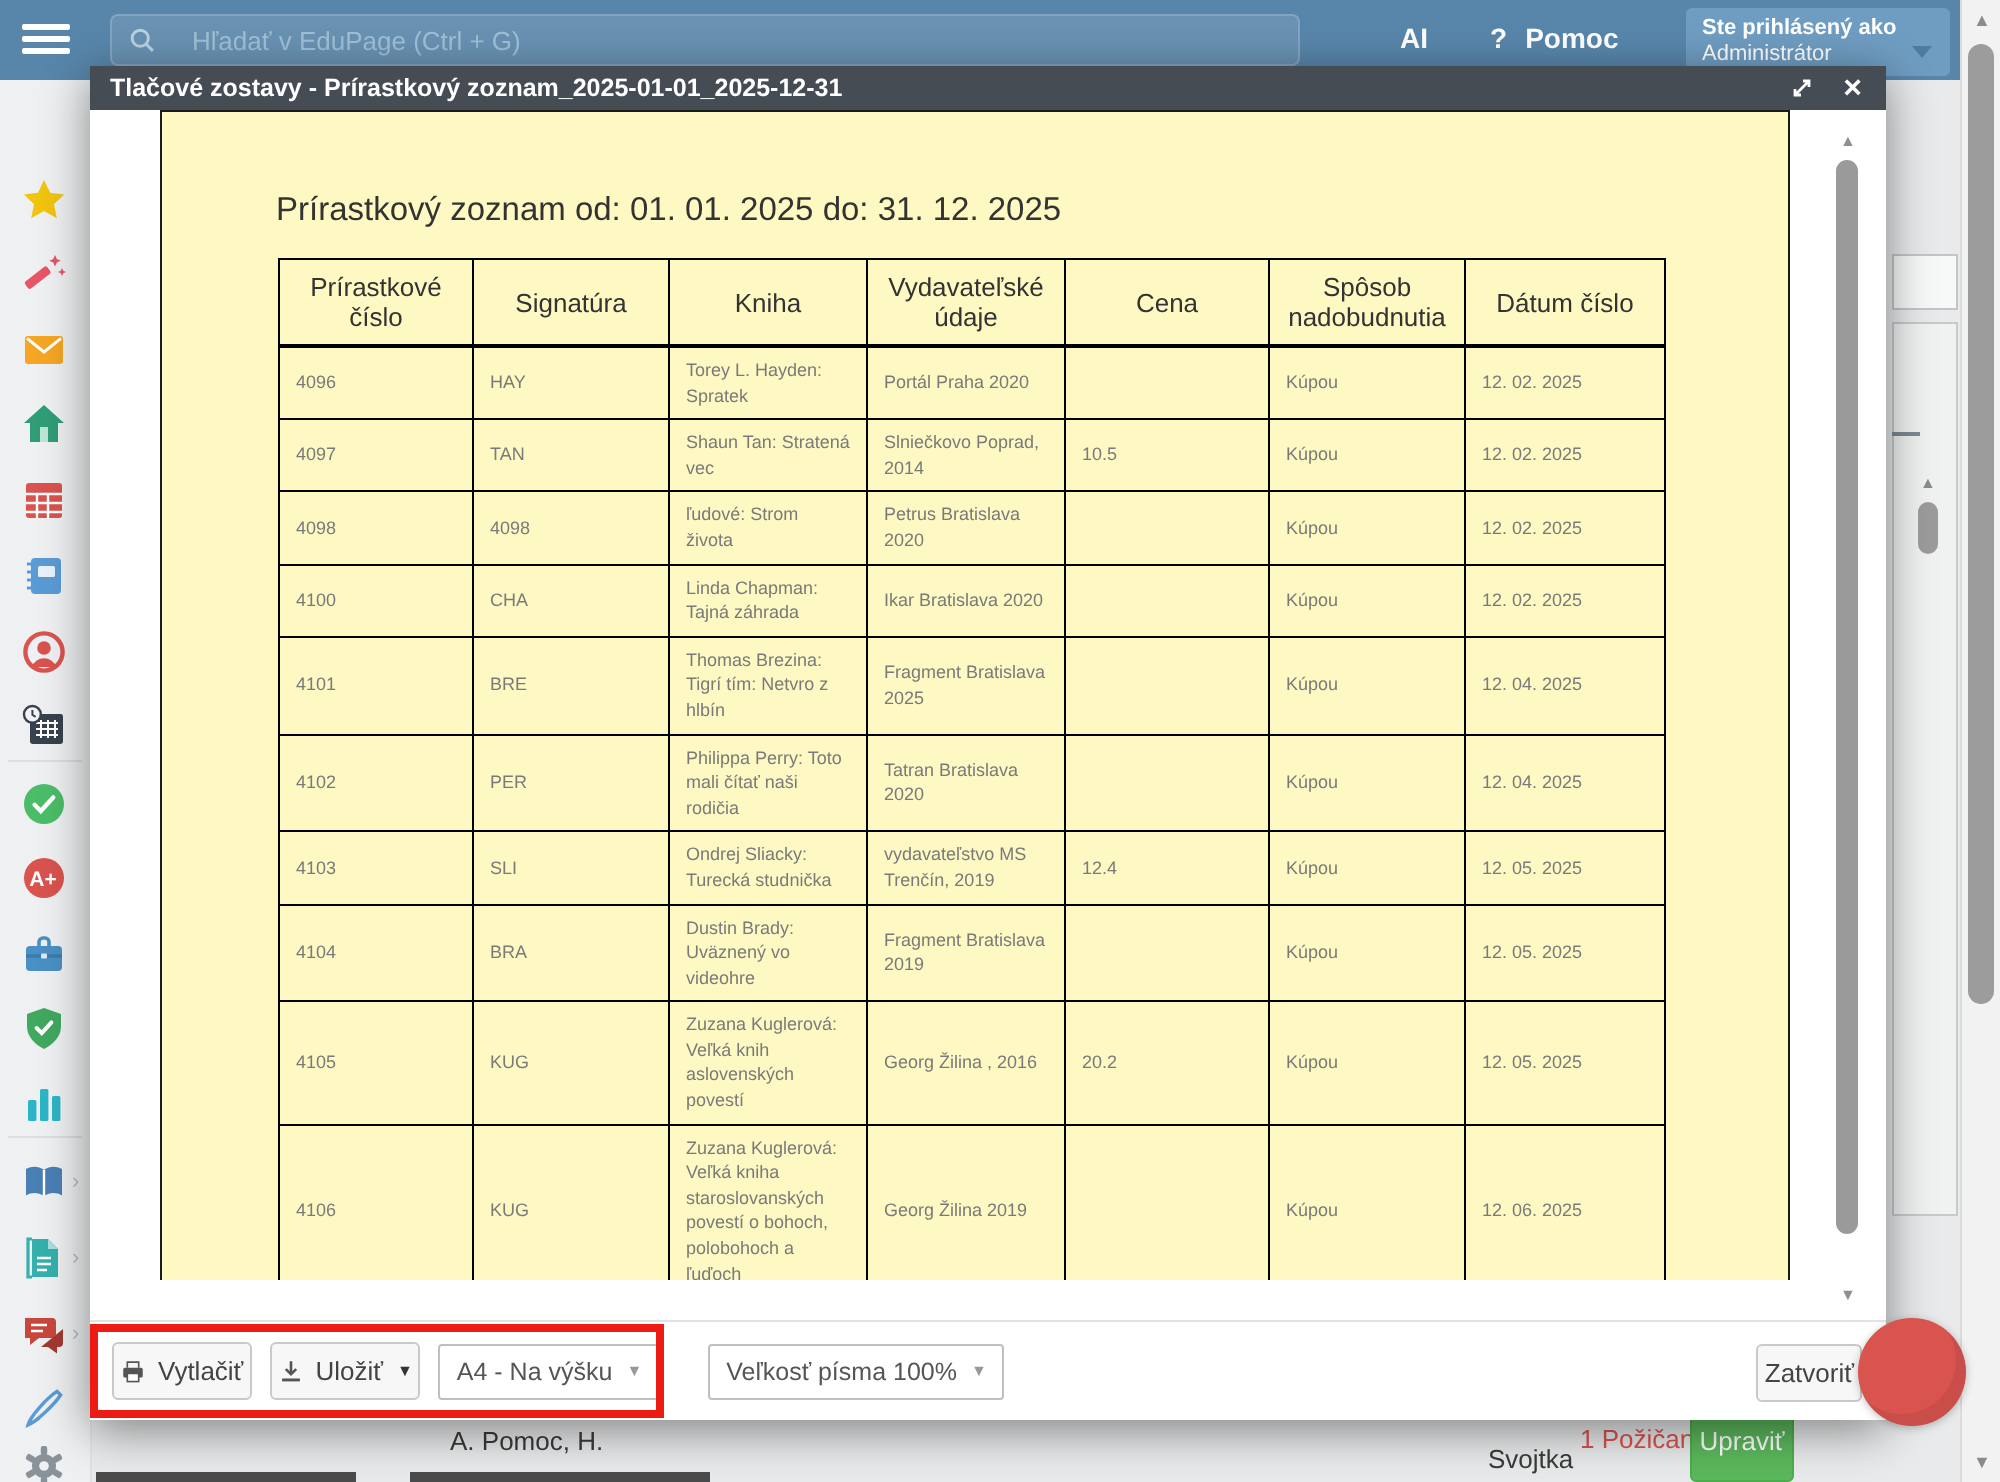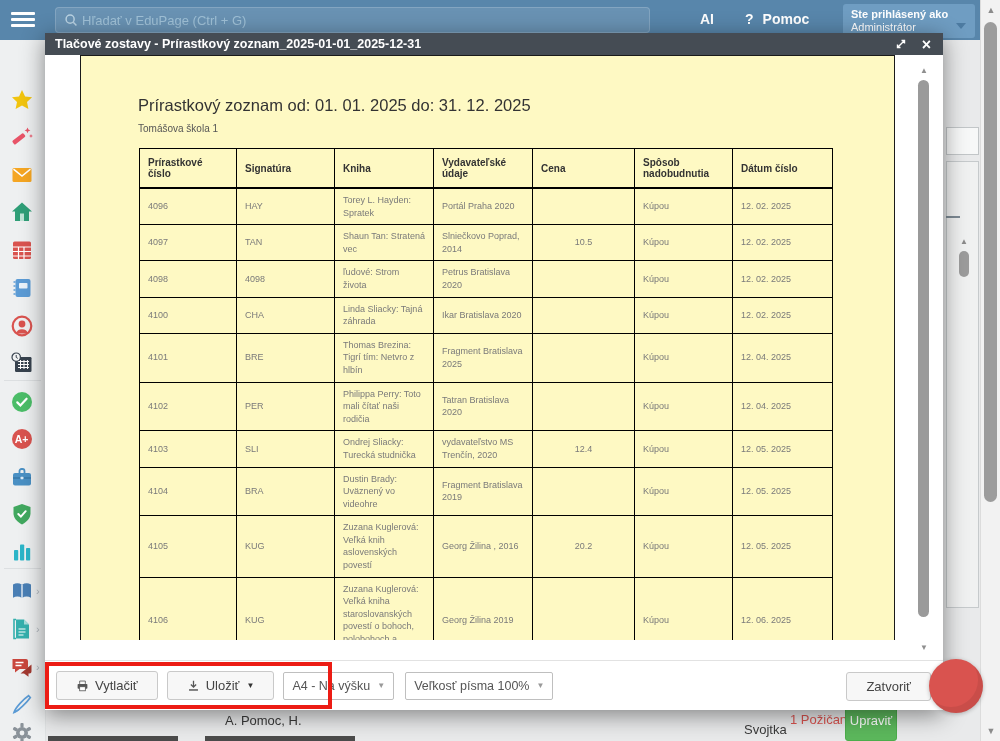--- a/index.html
+++ b/index.html
@@ -4,21 +4,21 @@
 <style>
   html,body{margin:0;padding:0;background:#cfd2d4;font-family:"Liberation Sans","DejaVu Sans",sans-serif;}
   .stage{position:relative;width:1000px;height:741px;overflow:hidden;background:#e9eaeb;}
 
   
   .topbar{position:absolute;left:0;top:0;width:1000px;height:40px;background:#5886ab;z-index:5;}
   .hamburger{position:absolute;left:11px;top:9px;width:28px;height:22px;cursor:pointer;}
   .hamburger span{display:block;width:24px;height:3px;background:#fff;margin:3px 0;border-radius:1px;}
   .searchbox{position:absolute;left:55px;top:7px;width:595px;height:26px;background:rgba(255,255,255,.10);
     border:1px solid rgba(255,255,255,.18);border-radius:4px;display:flex;align-items:center;padding:0 8px;box-sizing:border-box;}
-  .searchbox input{flex:1;background:transparent;border:none;outline:none;font-size:13px;color:#dbe9f2;margin-left:2px;font-family:inherit;}
+  .searchbox input{flex:1;background:transparent;border:none;outline:none;font-size:13px;color:#dbe9f2;margin-left:16px;font-family:inherit;}
   .searchbox input::placeholder{color:#9fc0d6;}
   .tb-ai{position:absolute;left:700px;top:11px;color:#fff;font-weight:bold;font-size:14px;cursor:pointer;}
   .tb-help{position:absolute;left:745px;top:11px;color:#fff;font-weight:bold;font-size:14px;display:flex;gap:9px;cursor:pointer;}
   .userbox{position:absolute;left:843px;top:4px;width:132px;height:34px;background:#6f9dc2;border-radius:3px;color:#fff;
     font-size:11px;padding:4px 8px;box-sizing:border-box;cursor:pointer;line-height:13px;}
   .userbox .l1{font-weight:bold;}
   .user-caret{position:absolute;right:9px;bottom:9px;width:0;height:0;border-left:5px solid transparent;border-right:5px solid transparent;border-top:6px solid #4d7ba1;}
 
   
   .sidebar{position:absolute;left:0;top:40px;width:45px;height:701px;background:#eef0f1;border-right:1px solid #e0e3e4;z-index:4;}
@@ -55,35 +55,35 @@
     line-height:22px;padding:0 10px;box-sizing:border-box;}
   .m-expand{position:absolute;right:36px;top:5px;cursor:pointer;line-height:0;}
   .m-close{position:absolute;right:12px;top:1px;color:#fff;font-size:16px;font-weight:bold;cursor:pointer;line-height:22px;}
   .m-body{position:absolute;left:0;top:22px;width:898px;height:605px;background:#fff;overflow:hidden;}
 
   .page{position:absolute;left:35px;top:0;width:815px;height:585px;background:#fef9c3;border:1px solid #1a1a1a;border-bottom:none;
     overflow:hidden;box-sizing:border-box;}
   .doc-title{margin:40px 0 0 57px;font-size:16.5px;color:#333;}
   .doc-sub{margin:8px 0 0 57px;font-size:10px;color:#555;}
   table.doc{margin:14px 0 0 58px;border-collapse:collapse;width:693px;table-layout:fixed;border:1px solid #000;}
-  table.doc th{border:1px solid #000;border-bottom:2px solid #000;font-size:10px;color:#333;text-align:left;font-weight:bold;
+  table.doc th{border:1px solid #000;border-bottom:2px solid #000;font-size:13px;color:#333;text-align:center;font-weight:normal;
     padding:6px 8px;height:26px;vertical-align:middle;}
   table.doc td{border:1px solid #000;font-size:9px;color:#7a7a7a;padding:5px 8px;vertical-align:middle;line-height:1.4;
     word-wrap:break-word;}
-  table.doc td.num{text-align:center;}
+  table.doc td.num{text-align:left;}
 
   .m-scroll{position:absolute;left:871px;top:5px;width:16px;height:592px;}
   .ms-arrow{position:absolute;left:0;width:16px;text-align:center;color:#8f8f8f;font-size:8px;cursor:pointer;}
   .ms-thumb{position:absolute;left:2px;top:20px;width:11px;height:537px;background:#9a9a9a;border-radius:6px;cursor:pointer;}
 
   .m-foot{position:absolute;left:0;top:627px;width:898px;height:50px;background:#fff;border-top:1px solid #e2e2e2;
     box-sizing:border-box;display:flex;align-items:center;}
   .red-frame{position:absolute;left:0;top:1px;width:279px;height:39px;border:4px solid #ec1c14;z-index:3;pointer-events:none;}
   .btn{display:inline-flex;align-items:center;gap:6px;background:#f7f7f7;border:1px solid #c9c9c9;border-radius:3px;
-    padding:6px 19px;font-size:13px;color:#444;cursor:pointer;white-space:nowrap;}
+    padding:6px 3px;font-size:13px;color:#444;cursor:pointer;white-space:nowrap;}
   .btn svg{flex:0 0 auto;}
   .save-caret{font-size:8px;color:#333;margin-left:1px;}
   .sel{display:inline-flex;align-items:center;background:#fff;border:1px solid #bfbfbf;border-radius:2px;padding:6px 8px;
     font-size:12.5px;color:#555;cursor:pointer;white-space:nowrap;}
   .sel .caret{font-size:8px;color:#999;margin-left:7px;}
   .foot-left{display:flex;align-items:center;padding-left:11px;gap:9px;}
   .close-btn{position:absolute;right:12px;top:11px;}
 </style>
 </head>
 <body>
@@ -279,21 +279,20 @@
         <svg width="12" height="12" viewBox="0 0 12 12">
             <path d="M2.5 9.5L9.5 2.5M6.5 2.5h3v3M5.5 9.5h-3v-3" stroke="#fff" stroke-width="1.4" fill="none"></path>
           </svg>
       </span>
       <span class="m-close">×</span>
     </div>
 
     <div class="m-body">
       <div class="page">
         <div class="doc-title">Prírastkový zoznam od: 01. 01. 2025 do: 31. 12. 2025</div>
-        <div class="doc-sub">Tomášova škola 1</div>
         <table class="doc">
           <colgroup>
             <col style="width:97px">
               <col style="width:98px">
               <col style="width:99px">
               <col style="width:99px">
             <col style="width:102px">
               <col style="width:98px">
               <col style="width:100px">
           </colgroup>
@@ -332,21 +331,21 @@
                 <td>4098</td>
                 <td>ľudové: Strom života</td>
                 <td>Petrus Bratislava 2020</td>
                 <td class="num"></td>
                 <td>Kúpou</td>
                 <td>12. 02. 2025</td>
               </tr>
               <tr>
                 <td>4100</td>
                 <td>CHA</td>
-                <td>Linda Sliacky: Tajná záhrada</td>
+                <td>Linda Chapman: Tajná záhrada</td>
                 <td>Ikar Bratislava 2020</td>
                 <td class="num"></td>
                 <td>Kúpou</td>
                 <td>12. 02. 2025</td>
               </tr>
               <tr>
                 <td>4101</td>
                 <td>BRE</td>
                 <td>Thomas Brezina: Tigrí tím: Netvro z hlbín</td>
                 <td>Fragment Bratislava 2025</td>
@@ -360,21 +359,21 @@
                 <td>Philippa Perry: Toto mali čítať naši rodičia</td>
                 <td>Tatran Bratislava 2020</td>
                 <td class="num"></td>
                 <td>Kúpou</td>
                 <td>12. 04. 2025</td>
               </tr>
               <tr>
                 <td>4103</td>
                 <td>SLI</td>
                 <td>Ondrej Sliacky: Turecká studnička</td>
-                <td>vydavateľstvo MS Trenčín, 2020</td>
+                <td>vydavateľstvo MS Trenčín, 2019</td>
                 <td class="num">12.4</td>
                 <td>Kúpou</td>
                 <td>12. 05. 2025</td>
               </tr>
               <tr>
                 <td>4104</td>
                 <td>BRA</td>
                 <td>Dustin Brady: Uväznený vo videohre</td>
                 <td>Fragment Bratislava 2019</td>
                 <td class="num"></td>
@@ -425,21 +424,21 @@
               <path d="M8 2v8M4.8 6.8L8 10l3.2-3.2" stroke="#555" stroke-width="1.6" fill="none"></path>
               <path d="M2.5 13.5h11" stroke="#555" stroke-width="1.8"></path>
             </svg>
           <span>Uložiť</span>
           <span class="save-caret">▼</span>
         </div>
         <div class="sel" style="">
           <span>A4 - Na výšku</span>
           <span class="caret">▼</span>
         </div>
-        <div class="sel" style="margin-left:2px">
+        <div class="sel" style="margin-left:15px">
           <span>Veľkosť písma 100%</span>
           <span class="caret">▼</span>
         </div>
       </div>
       <div class="btn close-btn">
         <span>Zatvoriť</span>
       </div>
     </div>
   </div>
 

